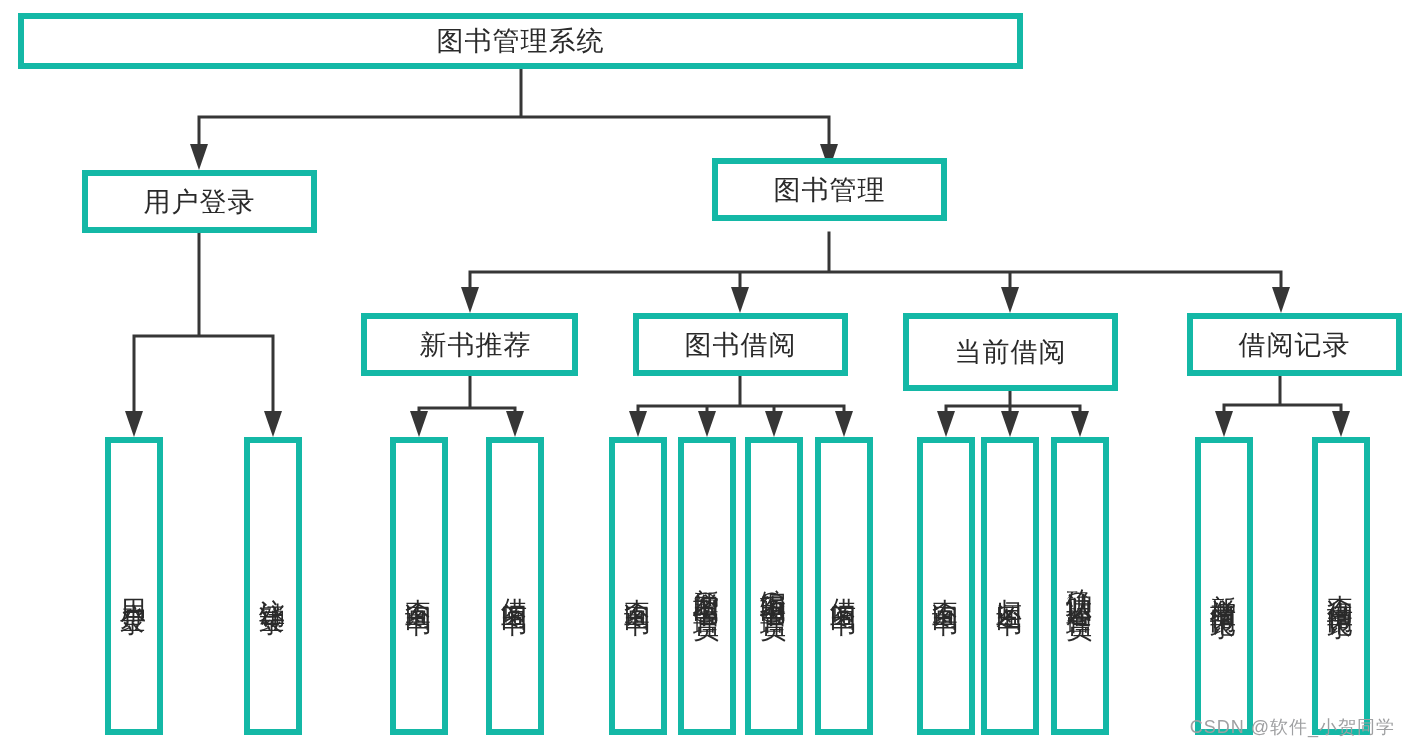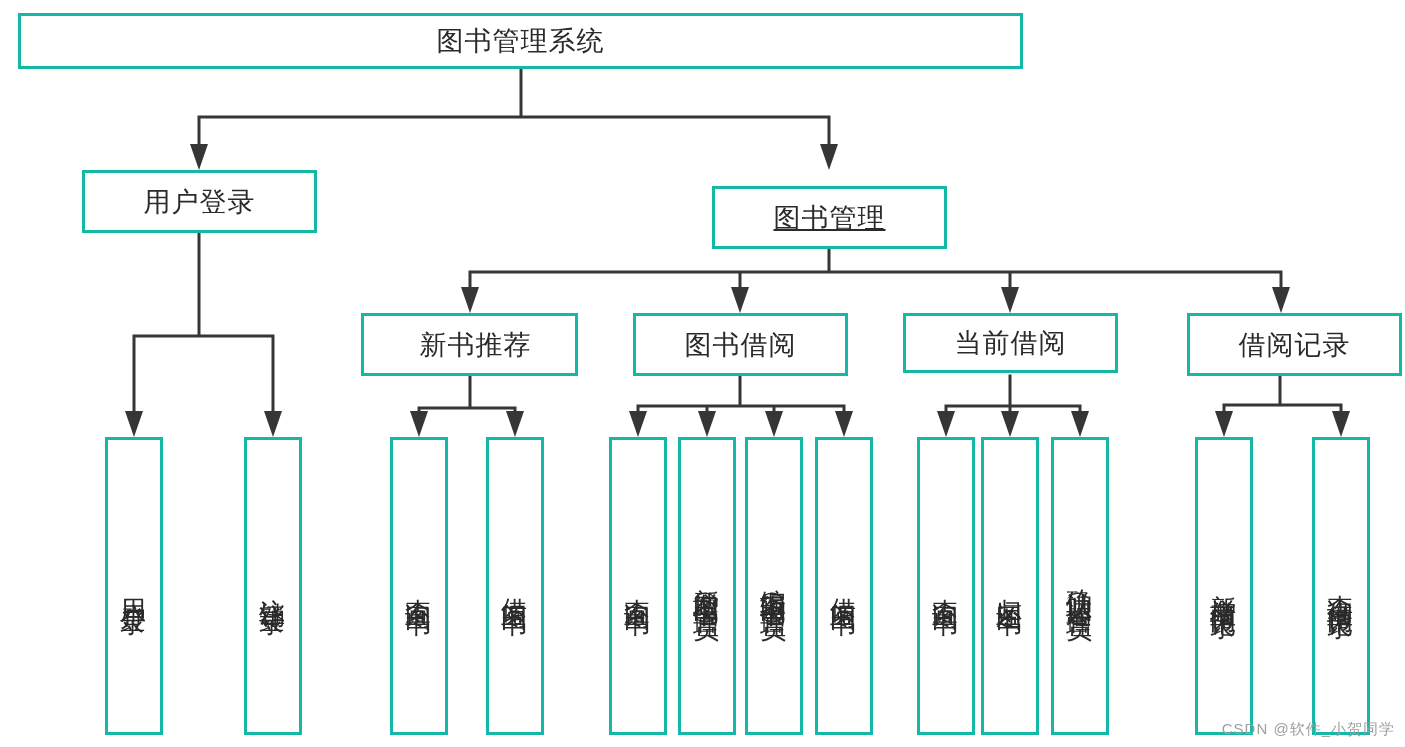--- a/index.html
+++ b/index.html
@@ -12,21 +12,21 @@
     overflow: hidden;
   }
   #edges {
     position: absolute;
     left: 0; top: 0;
     width: 1405px; height: 747px;
   }
   .node {
     position: absolute;
     box-sizing: border-box;
-    border: 3px solid #14b8a6;
+    border: 6px solid #14b8a6;
     background: #ffffff;
     color: #2a2a2a;
     display: flex;
     align-items: center;
     justify-content: center;
   }
   .node.h {
     font-size: 27px;
     letter-spacing: 1px;
     white-space: nowrap;
@@ -36,21 +36,21 @@
     text-orientation: mixed;
     font-size: 26px;
     letter-spacing: 4px;
     white-space: nowrap;
     overflow: hidden;
   }
   #watermark {
     position: absolute;
     right: 10px;
     bottom: 8px;
-    font-size: 15px;
+    font-size: 18px;
     color: #9fa0a2;
     letter-spacing: 1px;
     white-space: nowrap;
     margin-left: 48px;
   }
 </style>
 </head>
 <body>
 
 <div id="canvas">
@@ -94,25 +94,25 @@
     <g stroke="#363636" stroke-width="3" fill="none" stroke-linecap="square">
       <path d="M1280 376 V405 M1224 405 H1341 M1224 405 V415 M1341 405 V415"></path>
       <polygon points="1215,411 1233,411 1224,437" fill="#363636" stroke="none"></polygon>
       <polygon points="1332,411 1350,411 1341,437" fill="#363636" stroke="none"></polygon>
     </g>
   </svg>
 
   <div class="node h" style="left:18px; top:13px; width:1005px; height:56px;">图书管理系统</div>
 
   <div class="node h" style="left:82px; top:170px; width:235px; height:63px;">用户登录</div>
-  <div class="node h" style="left:712px; top:186px; width:235px; height:63px;text-decoration:underline;">图书管理</div>
+  <div class="node h" style="left:712px; top:158px; width:235px; height:63px;">图书管理</div>
 
   <div class="node h" style="left:361px; top:313px; width:217px; height:63px;padding-left:12px;">新书推荐</div>
   <div class="node h" style="left:633px; top:313px; width:215px; height:63px;font-family:Liberation Mono, monospace;">图书借阅</div>
-  <div class="node h" style="left:903px; top:313px; width:215px; height:60px;">当前借阅</div>
+  <div class="node h" style="left:903px; top:313px; width:215px; height:78px;">当前借阅</div>
   <div class="node h" style="left:1187px; top:313px; width:215px; height:63px;">借阅记录</div>
 
   <div class="node v" style="left:105px; top:437px; width:58px; height:298px;">用户登录</div>
   <div class="node v" style="left:244px; top:437px; width:58px; height:298px;">注销登录</div>
 
   <div class="node v" style="left:390px; top:437px; width:58px; height:298px;">查询图书</div>
   <div class="node v" style="left:486px; top:437px; width:58px; height:298px;">借阅图书</div>
 
   <div class="node v" style="left:609px; top:437px; width:58px; height:298px;">查询图书</div>
   <div class="node v" style="left:678px; top:437px; width:58px; height:298px;">新增图书（管理员）</div>

